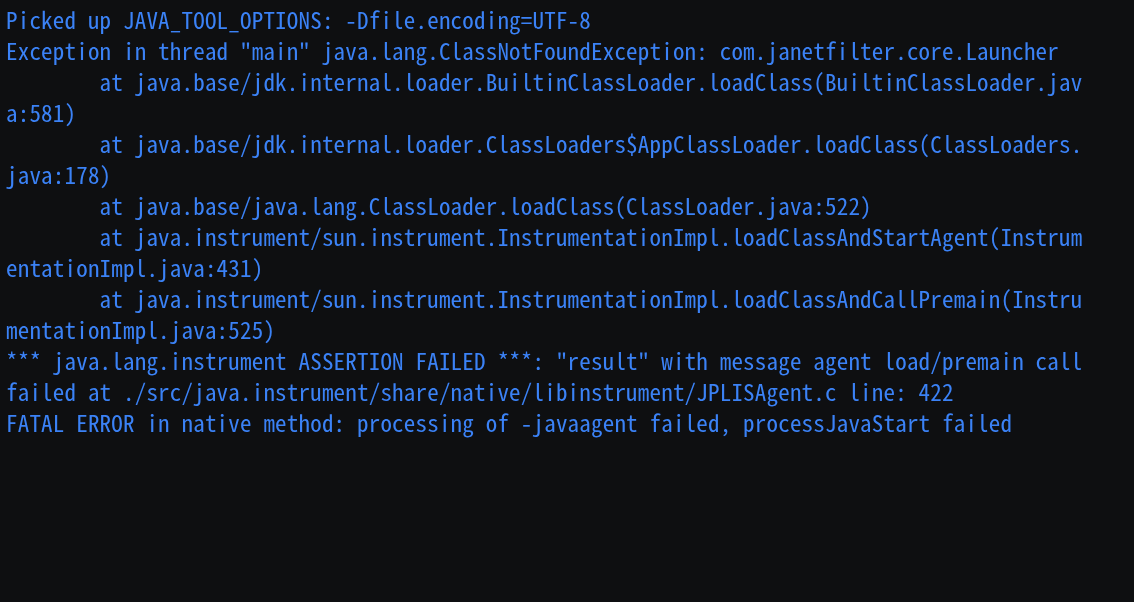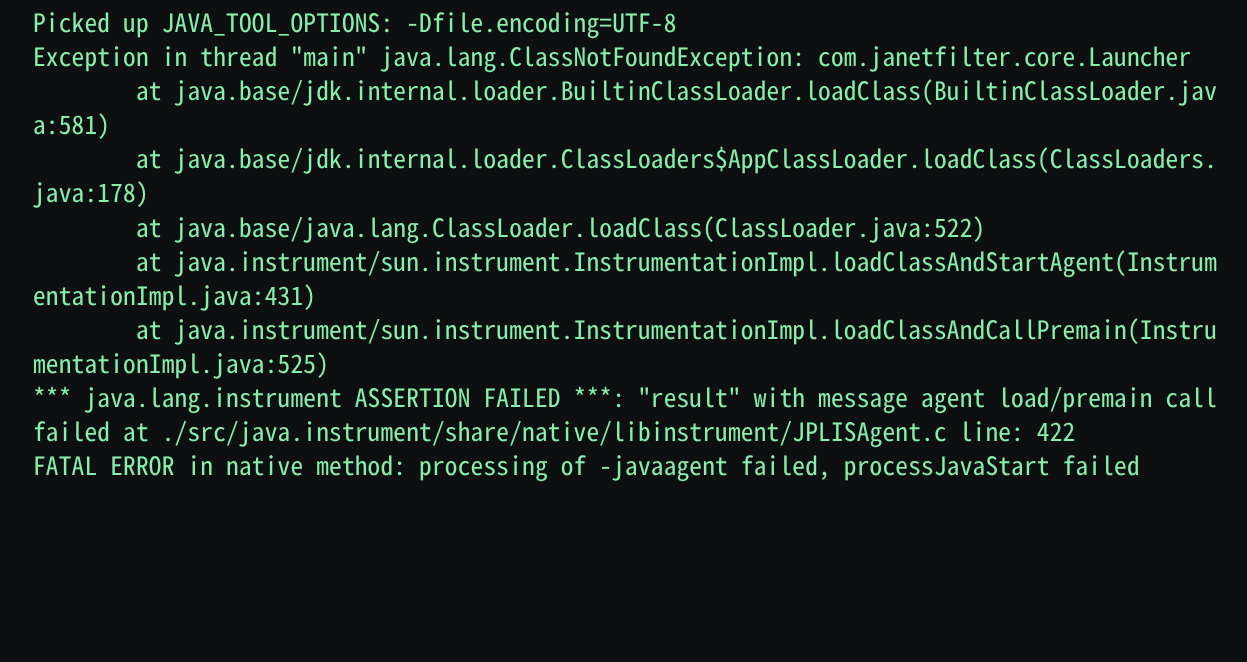--- a/index.html
+++ b/index.html
@@ -9,28 +9,27 @@
     height: 602px;
     background: #0e0f11;
     overflow: hidden;
   }
   .terminal {
     box-sizing: border-box;
     width: 1092px;
     height: 602px;
     padding: 4px 6px;
     background: #0e0f11;
-    color: #86efac;
+    color: #3b82f6;
     font-family: "Noto Sans Mono CJK SC", "Microsoft YaHei Mono", "Consolas", "Menlo", monospace;
     font-size: 23px;
     line-height: 31px;
     white-space: pre-wrap;
     word-break: break-all;
     letter-spacing: 0.2px;
-    margin-left: 24px;
   }
 </style>
 </head>
 <body>
 
 <div class="terminal"><span>Picked up JAVA_TOOL_OPTIONS: -Dfile.encoding=UTF-8</span>
 <span>Exception in thread "main" java.lang.ClassNotFoundException: com.janetfilter.core.Launcher</span>
 <span>        at java.base/jdk.internal.loader.BuiltinClassLoader.loadClass(BuiltinClassLoader.java:581)</span>
 <span>        at java.base/jdk.internal.loader.ClassLoaders$AppClassLoader.loadClass(ClassLoaders.java:178)</span>
 <span>        at java.base/java.lang.ClassLoader.loadClass(ClassLoader.java:522)</span>

